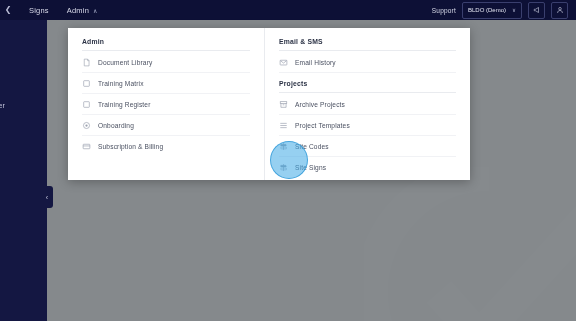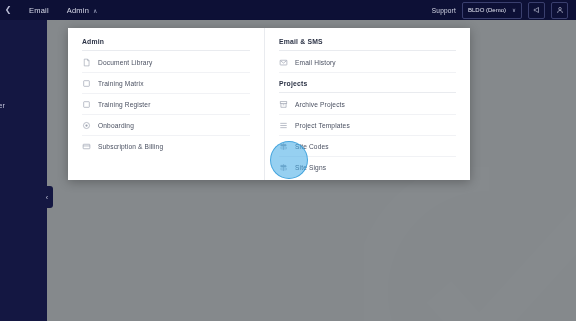--- a/index.html
+++ b/index.html
@@ -123,21 +123,21 @@
   <div class="sb-handle">
     <span>‹</span>
   </div>
 
   <div class="topnav">
     <div class="nav-back">
       <span>❮</span>
     </div>
     <div class="nav-links">
       <div class="nav-link">
-        <span>Email</span>
+        <span>Signs</span>
       </div>
       <div class="nav-link">
         <span>Admin</span>
         <span class="caret">∧</span>
       </div>
     </div>
     <div class="nav-right">
       <div class="support-link">Support</div>
       <div class="org-select">
         <span>BLDO (Demo)</span>

